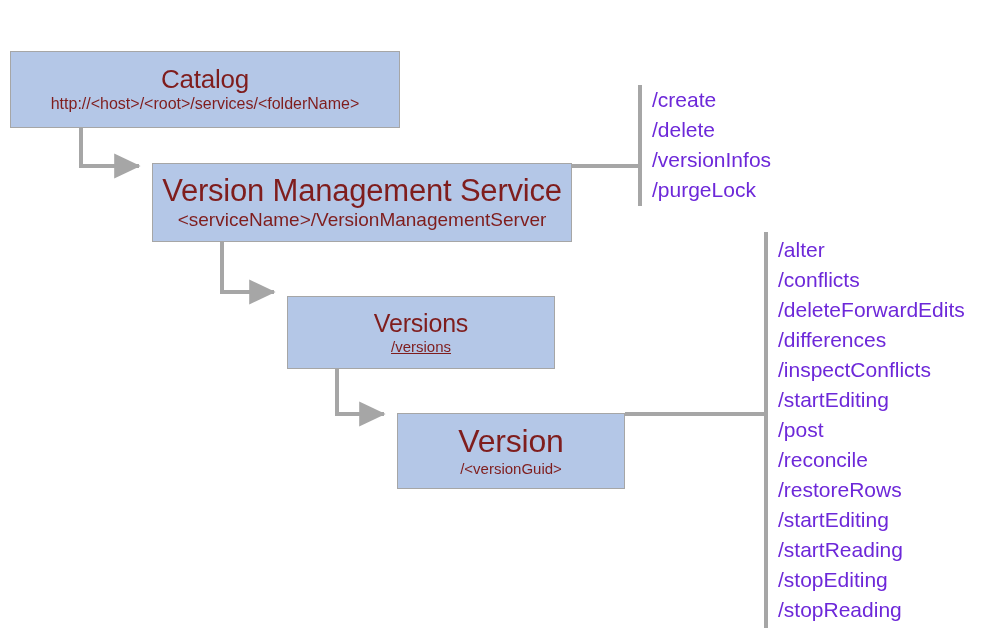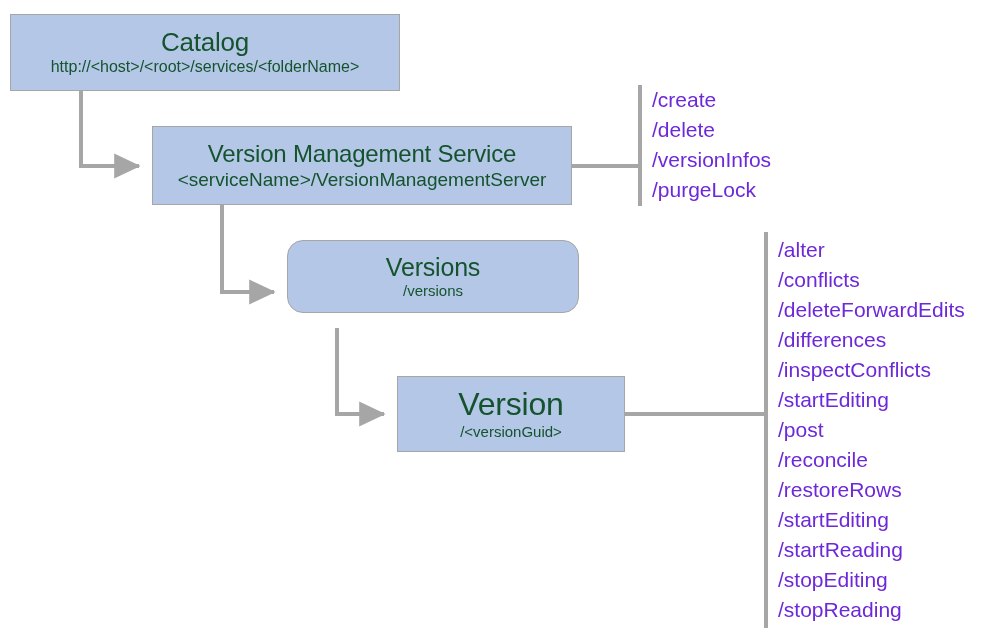--- a/index.html
+++ b/index.html
@@ -30,22 +30,23 @@
   .node {
     position: absolute;
     box-sizing: border-box;
     background: #b4c7e7;
     border: 1.5px solid #a6a6a6;
     display: flex;
     flex-direction: column;
     align-items: center;
     justify-content: center;
     text-align: center;
-    color: #14532d;
+    color: #7f1d1d;
     line-height: 1.05;
+    margin-top: 37px;
   }
   .node .title {
     font-size: 25px;
     font-weight: normal;
     letter-spacing: -0.2px;
     white-space: nowrap;
   }
   .node .subtitle {
     font-size: 15px;
     font-weight: normal;
@@ -60,32 +61,31 @@
   }
   #node-catalog .title { font-size: 26px; }
   #node-catalog .subtitle { font-size: 16px; margin-top: 2px; }
 
   #node-vms {
     left: 152px;
     top: 126px;
     width: 420px;
     height: 79px;
   }
-  #node-vms .title { font-size: 24px; }
+  #node-vms .title { font-size: 31px; }
   #node-vms .subtitle { font-size: 19px; }
 
   #node-versions {
     left: 287px;
-    top: 240px;
-    width: 292px;
+    top: 259px;
+    width: 268px;
     height: 73px;
-    border-radius: 16px;
   }
   #node-versions .title { font-size: 25px; }
-  #node-versions .subtitle { font-size: 15px; }
+  #node-versions .subtitle { font-size: 15px; text-decoration: underline; }
 
   #node-version {
     left: 397px;
     top: 376px;
     width: 228px;
     height: 76px;
   }
   #node-version .title { font-size: 32px; }
   #node-version .subtitle { font-size: 15px; }
 

